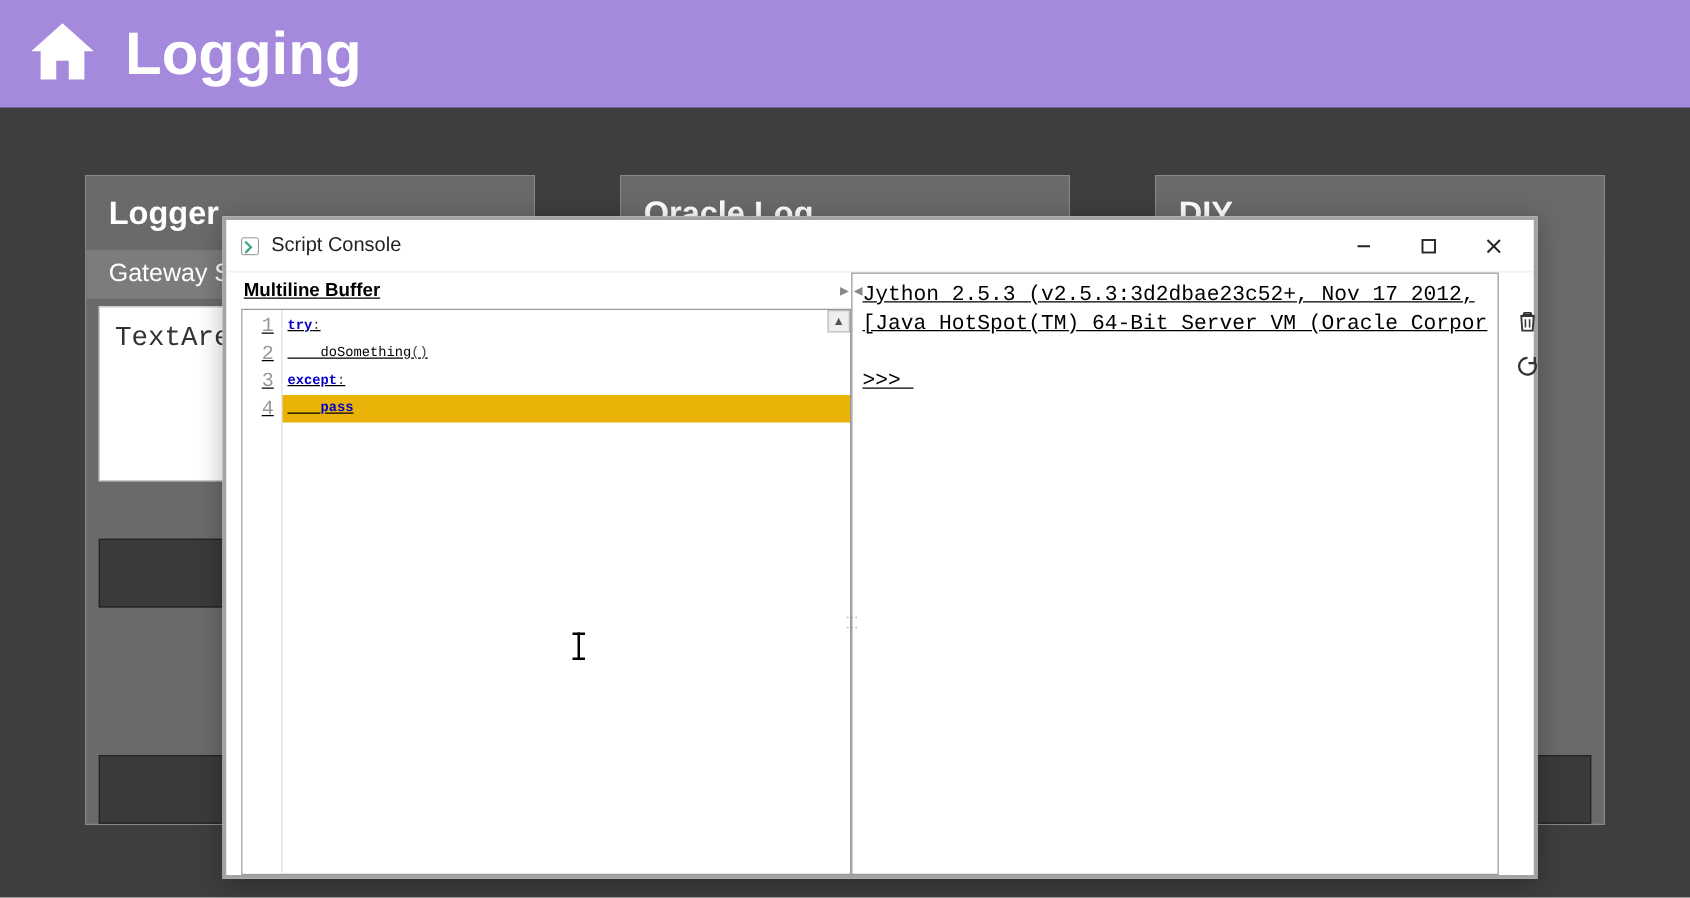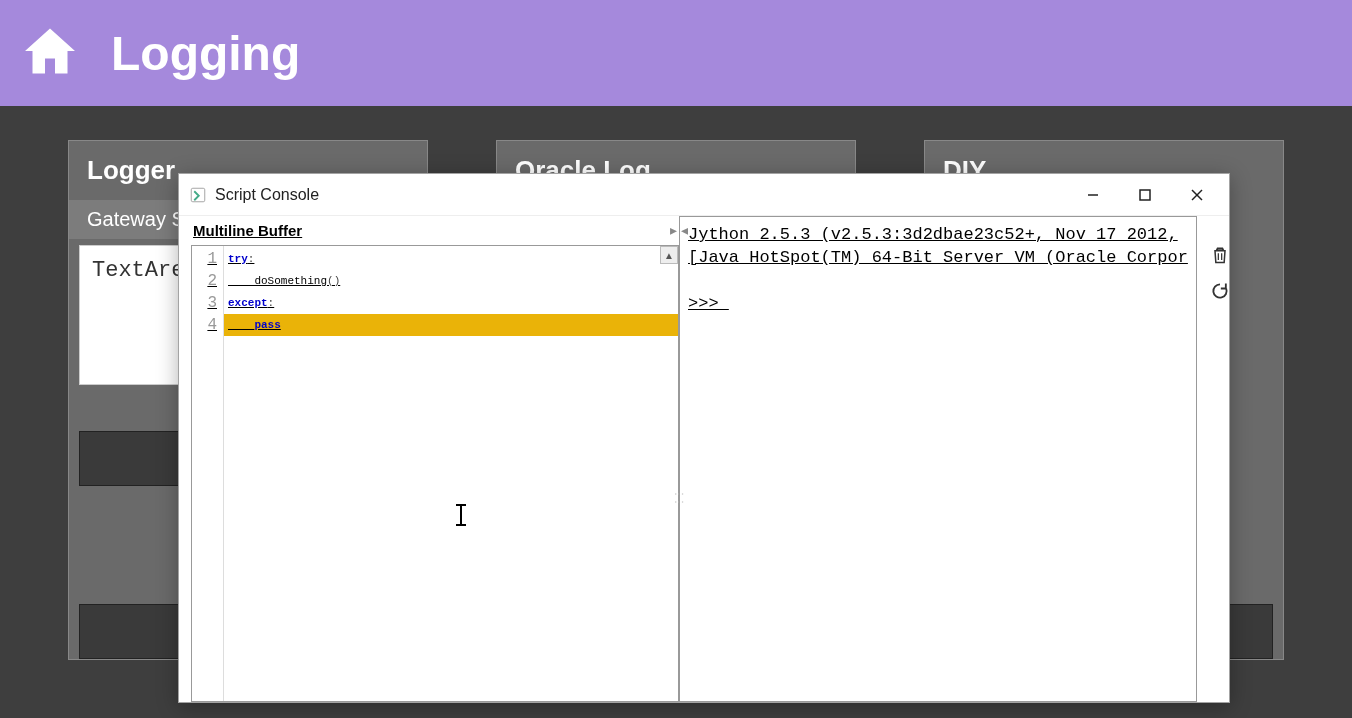--- a/index.html
+++ b/index.html
@@ -7,25 +7,25 @@
     font-family: Arial, Helvetica, sans-serif;
     background: #3e3e3e;
     width: 1352px;
     height: 718px;
     overflow: hidden;
     position: relative;
   }
   
   .header {
     background: #a589dc;
-    height: 106px;
+    height: 86px;
     display: flex;
     align-items: center;
     padding-left: 20px;
-    gap: 31px;
+    gap: 20px;
   }
   .header .home-icon svg { width: 60px; height: 60px; fill: #fff; }
   .header .title {
     color: #fff;
     font-size: 48px;
     font-weight: bold;
   }
   
   .cards {
     position: absolute;
@@ -85,21 +85,21 @@
   }
   
   
   .window {
     position: absolute;
     top: 173px;
     left: 178px;
     width: 1052px;
     height: 530px;
     background: #fff;
-    border: 1px solid #a3a3a3;
+    border: 3px solid #a3a3a3;
     box-shadow: 0 4px 20px rgba(0,0,0,0.3);
     display: flex;
     flex-direction: column;
   }
   .titlebar {
     height: 42px;
     display: flex;
     align-items: center;
     padding: 0 6px 0 10px;
     border-bottom: 1px solid #eee;

